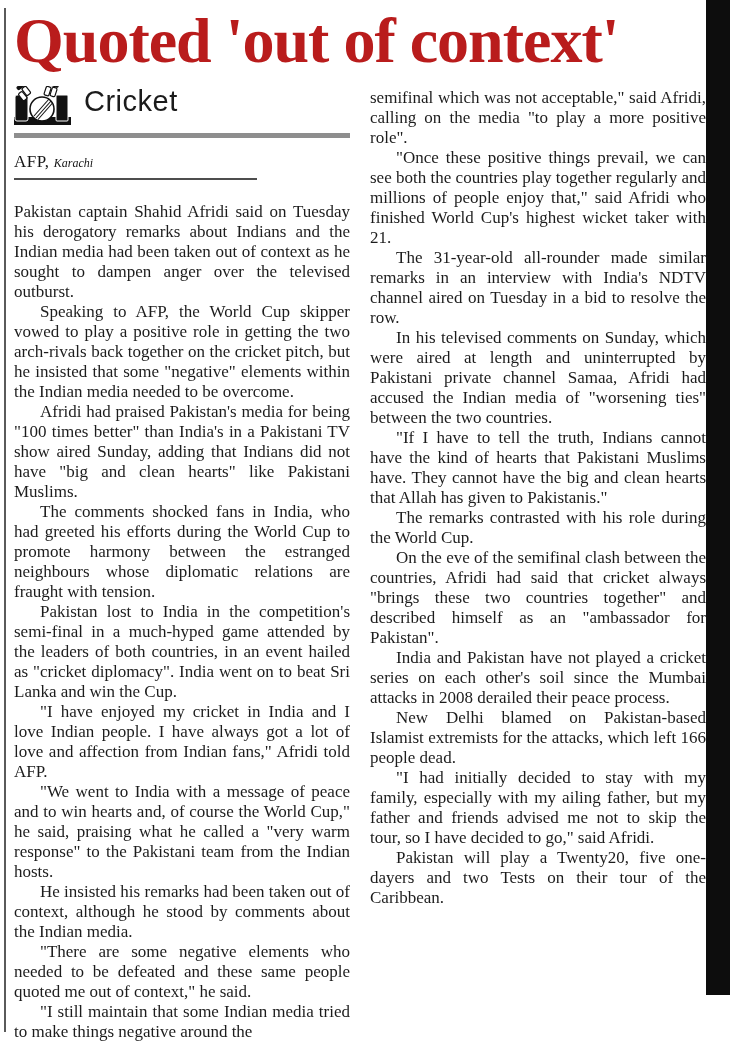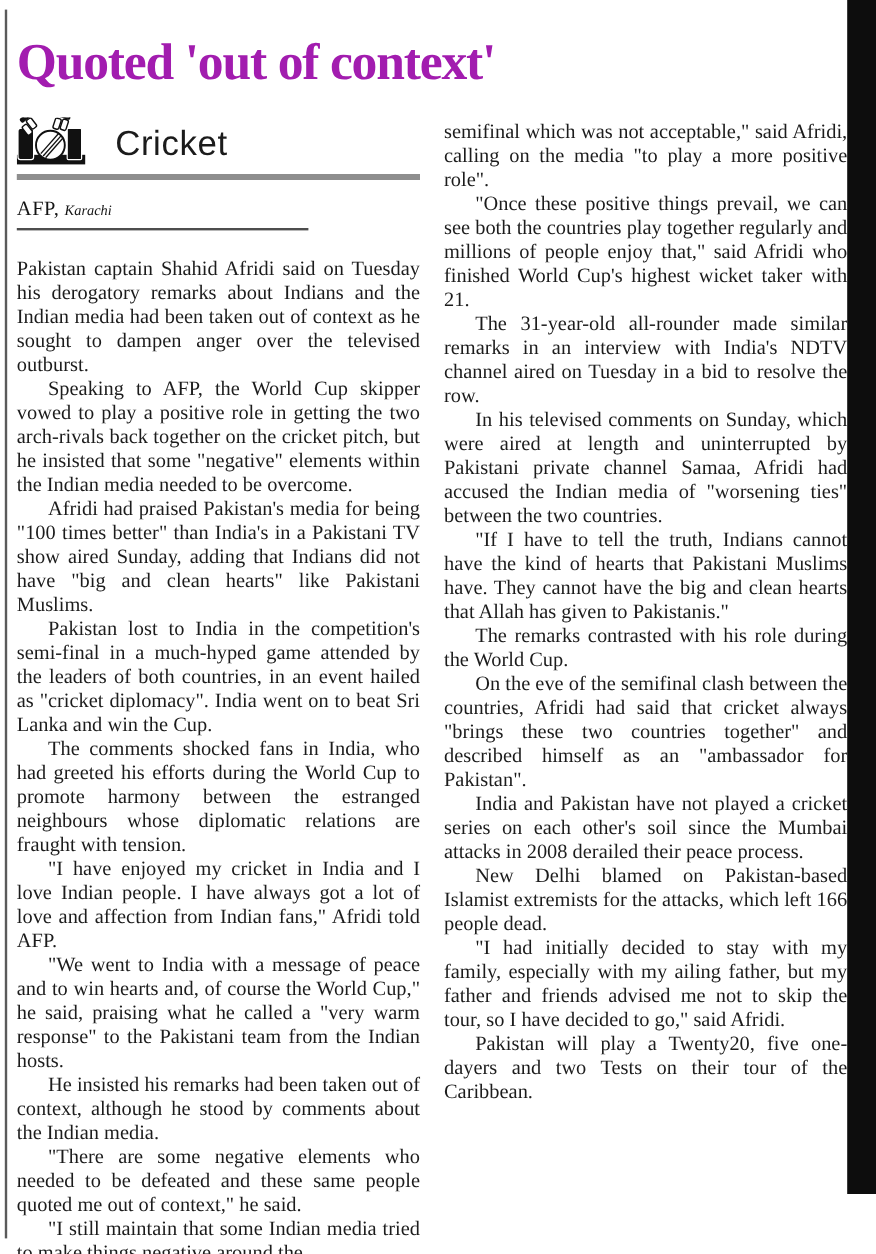--- a/index.html
+++ b/index.html
@@ -35,42 +35,42 @@
     background: #0d0d0d;
   }
   .content {
     position: absolute;
     left: 14px;
     top: 0;
     width: 692px;
   }
   .headline {
     margin: 0;
-    padding-top: 16px;
-    font-size: 43px;
+    padding-top: 4px;
+    font-size: 64px;
     line-height: 74px;
     font-weight: bold;
     letter-spacing: -1px;
-    color: #a21caf;
+    color: #b91c1c;
     white-space: nowrap;
   }
   .body-row {
     display: flex;
     gap: 20px;
     margin-top: 6px;
   }
   .col {
     width: 336px;
     flex: 0 0 336px;
   }
   
   .section-header {
     display: flex;
-    align-items: center;
-    gap: 14px;
+    align-items: flex-start;
+    gap: 2px;
     height: 46px;
     margin-top: 2px;
   }
   .section-label {
     font-family: "Liberation Sans", sans-serif;
     font-size: 29px;
     line-height: 30px;
     color: #1b1b1b;
     letter-spacing: 0.5px;
     padding-bottom: 2px;
@@ -173,22 +173,22 @@
         <div class="byline">
           <span class="byline-agency">AFP,</span>
           <span class="byline-location">Karachi</span>
         </div>
         <div class="byline-rule"></div>
 
         <div class="article">
             <p>Pakistan captain Shahid Afridi said on Tuesday his derogatory remarks about Indians and the Indian media had been taken out of context as he sought to dampen anger over the televised outburst.</p>
             <p>Speaking to AFP, the World Cup skipper vowed to play a positive role in getting the two arch-rivals back together on the cricket pitch, but he insisted that some "negative" elements within the Indian media needed to be overcome.</p>
             <p>Afridi had praised Pakistan's media for being "100 times better" than India's in a Pakistani TV show aired Sunday, adding that Indians did not have "big and clean hearts" like Pakistani Muslims.</p>
+            <p>The comments shocked fans in India, who had greeted his efforts during the World Cup to promote harmony between the estranged neighbours whose diplomatic relations are fraught with tension.</p>
             <p>Pakistan lost to India in the competition's semi-final in a much-hyped game attended by the leaders of both countries, in an event hailed as "cricket diplomacy". India went on to beat Sri Lanka and win the Cup.</p>
-            <p>The comments shocked fans in India, who had greeted his efforts during the World Cup to promote harmony between the estranged neighbours whose diplomatic relations are fraught with tension.</p>
             <p>"I have enjoyed my cricket in India and I love Indian people. I have always got a lot of love and affection from Indian fans," Afridi told AFP.</p>
             <p>"We went to India with a message of peace and to win hearts and, of course the World Cup," he said, praising what he called a "very warm response" to the Pakistani team from the Indian hosts.</p>
             <p>He insisted his remarks had been taken out of context, although he stood by comments about the Indian media.</p>
             <p>"There are some negative elements who needed to be defeated and these same people quoted me out of context," he said.</p>
             <p>"I still maintain that some Indian media tried to make things negative around the</p>
           </div>
       </div>
 
       <div class="col col-right">
         <div class="article">

